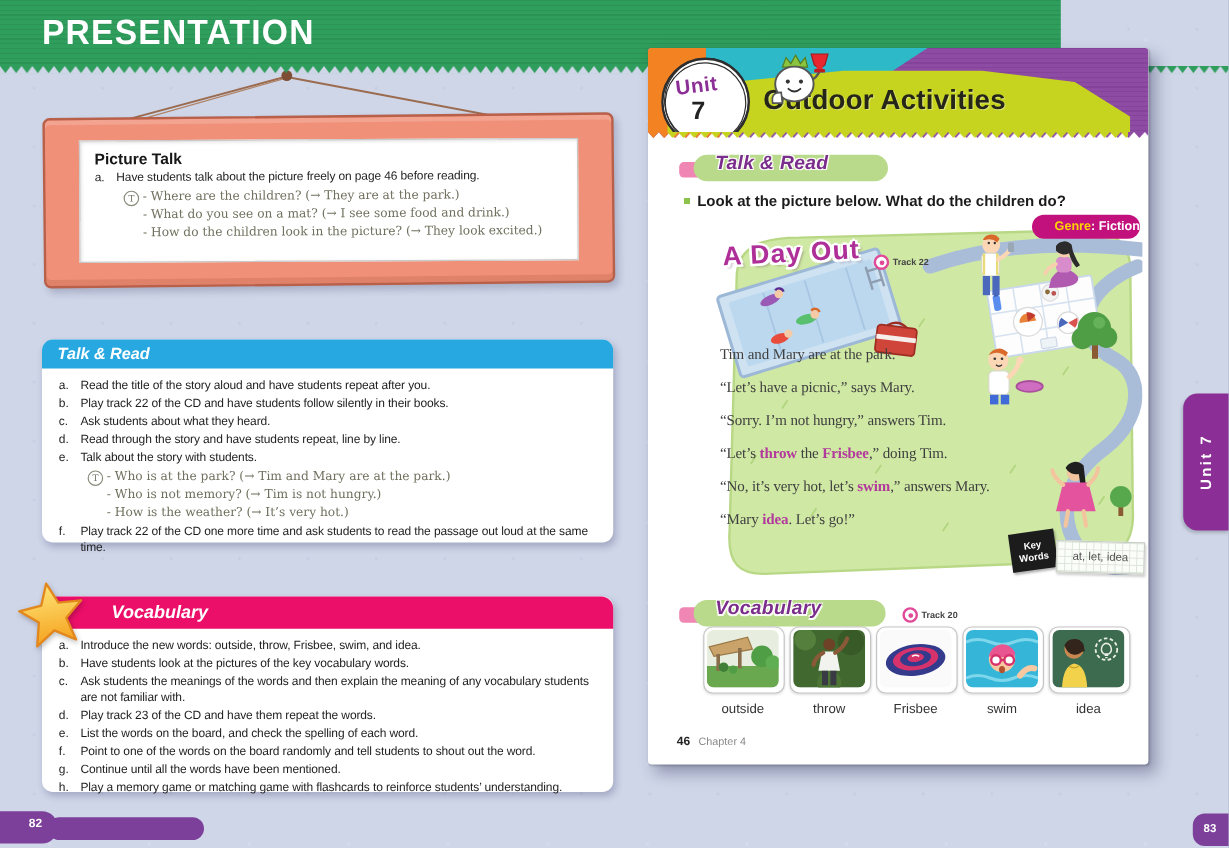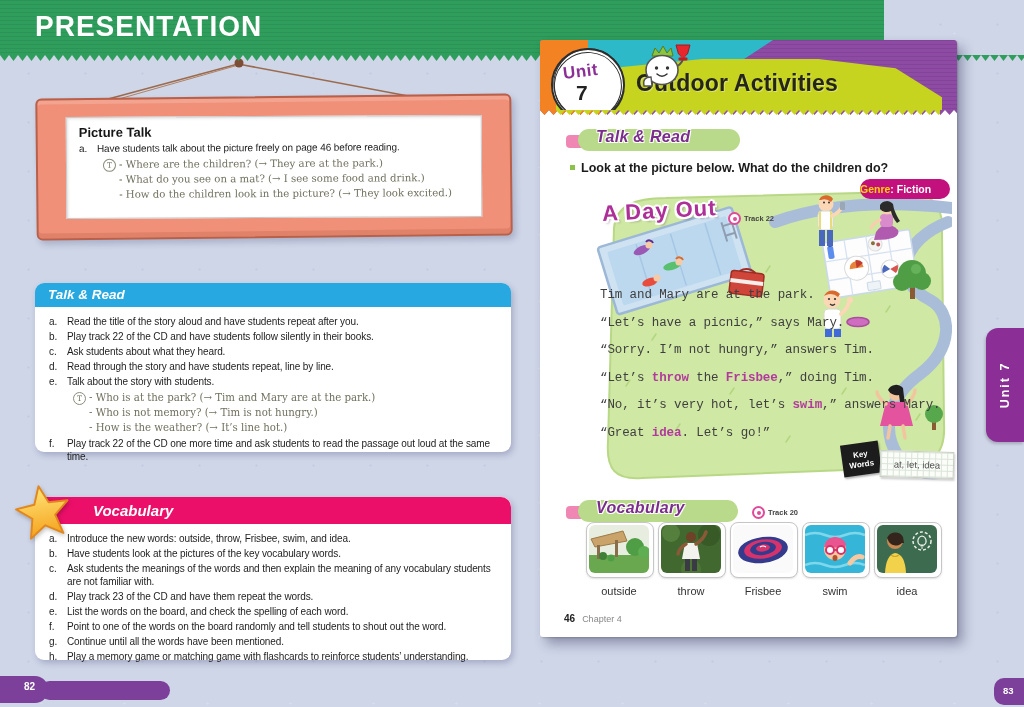--- a/index.html
+++ b/index.html
@@ -65,33 +65,33 @@
     text-shadow:-1px -1px 0 #fff,1px -1px 0 #fff,-1px 1px 0 #fff,1px 1px 0 #fff;}
   .unit-num{position:absolute;left:36px;top:41px;font-size:21px;font-weight:700;color:#222;}
   .mascot{position:absolute;left:92px;top:1px;}
 
   .tr-pink{position:absolute;background:#ef86b3;border-radius:4px;width:26px;height:13px;}
   .tr-lime{position:absolute;background:#b9da8b;border-radius:11px;height:22px;}
   .sec-title{position:absolute;font-size:16px;font-weight:800;font-style:italic;color:#7b2d8b;letter-spacing:.3px;
     text-shadow:-1px -1px 0 rgba(255,255,255,.9),1px -1px 0 rgba(255,255,255,.9),-1px 1px 0 rgba(255,255,255,.9),1px 1px 0 rgba(255,255,255,.9);}
   .prompt{position:absolute;left:30px;top:121px;font-size:12.5px;font-weight:700;color:#1b1b1b;}
   .sq{display:inline-block;width:5px;height:5px;background:#8bc34a;margin-right:6px;vertical-align:2px;}
-  .genre{position:absolute;left:320px;top:139px;width:90px;height:20px;background:#c2107c;border-radius:10px;text-align:left;line-height:20px;font-size:10.5px;font-weight:700;z-index:5;}
+  .genre{position:absolute;left:320px;top:139px;width:90px;height:20px;background:#c2107c;border-radius:10px;text-align:right;line-height:20px;font-size:10.5px;font-weight:700;z-index:5;}
   .genre .gl{color:#ffd400;}
   .genre .gv{color:#fff;}
 
   .scene{position:absolute;left:40px;top:148px;width:372px;height:294px;}
   .story-title{position:absolute;left:22px;top:10px;font-size:22px;font-weight:800;color:#ad2f97;transform:rotate(-3deg);letter-spacing:1px;
     text-shadow:-2px -1px 0 #fff,2px -1px 0 #fff,-2px 2px 0 #fff,2px 2px 0 #fff,0 -2px 0 #fff,0 2px 0 #fff,3px 3px 2px rgba(60,20,60,.25);}
   .track{position:absolute;font-size:7.5px;font-weight:700;color:#444;display:flex;align-items:center;gap:3px;}
   .track.t22{left:148px;top:24px;}
   .trk-ic{display:inline-block;width:9px;height:9px;border:2px solid #e04a98;border-radius:50%;position:relative;background:#fff;}
   .trk-ic::after{content:"";position:absolute;left:2.5px;top:2.5px;width:4px;height:4px;border-radius:50%;background:#e04a98;}
   .story-lines{position:absolute;left:20px;top:100px;width:345px;}
-  .story-line{font-family:Liberation Mono, monospace;font-size:12.5px;color:#3f3f3f;height:27.5px;letter-spacing:-.1px;font-weight:500;}
+  .story-line{font-family:Liberation Serif, serif;font-size:12.5px;color:#3f3f3f;height:27.5px;letter-spacing:-.1px;font-weight:500;}
   .story-line .kw{color:#b23a9c;font-weight:700;}
   .kw-badge{position:absolute;left:262px;top:255px;width:38px;height:32px;background:#1c1c1c;transform:rotate(-8deg);color:#fff;
     font-size:8px;font-weight:700;text-align:center;line-height:1.25;padding-top:7px;box-sizing:border-box;box-shadow:1px 2px 2px rgba(0,0,0,.3);}
   .kw-note{position:absolute;left:300px;top:263px;width:72px;height:25px;background:#fbfdf9;border:1px solid #c9cec5;transform:rotate(1.5deg);
     background-image:linear-gradient(#dbe4d8 1px,transparent 1px),linear-gradient(90deg,#dbe4d8 1px,transparent 1px);background-size:6px 6px;
     font-size:9.5px;color:#555;text-align:center;line-height:25px;box-shadow:1px 2px 2px rgba(0,0,0,.18);}
 
   .voc-track{left:212px;top:466px;position:absolute;}
   .vcard{position:absolute;top:482px;width:66px;height:54px;background:#fff;border:1px solid #c6c6c6;border-radius:8px;box-shadow:0 1px 2px rgba(0,0,0,.12);}
   .vcard svg{position:absolute;left:2px;top:2px;border-radius:6px;}
@@ -192,21 +192,21 @@
           <div class="qrow">
             <span class="ticon">T</span>
             <span class="qt">- Who is at the park? (→ Tim and Mary are at the park.)</span>
           </div>
           <div class="qrow">
             <span class="ticon ghost">T</span>
             <span class="qt">- Who is not memory? (→ Tim is not hungry.)</span>
           </div>
           <div class="qrow">
             <span class="ticon ghost">T</span>
-            <span class="qt">- How is the weather? (→ It’s line hot.)</span>
+            <span class="qt">- How is the weather? (→ It’s very hot.)</span>
           </div>
         </div>
       <div>
           <div class="step">
             <span class="sl">f.</span>
             <span class="st">Play track 22 of the CD one more time and ask students to read the passage out loud at the same time.</span>
           </div>
         </div>
     </div>
   </div>
@@ -434,21 +434,21 @@
         <span class="trk-ic"></span>
           <span>Track 22</span>
       </div>
 
       <div class="story-lines">
           <div class="story-line"><span>Tim and Mary are at the park.</span></div>
           <div class="story-line"><span>“Let’s have a picnic,” says Mary.</span></div>
           <div class="story-line"><span>“Sorry. I’m not hungry,” answers Tim.</span></div>
           <div class="story-line"><span>“Let’s </span><span class="kw">throw</span><span> the </span><span class="kw">Frisbee</span><span>,” doing Tim.</span></div>
           <div class="story-line"><span>“No, it’s very hot, let’s </span><span class="kw">swim</span><span>,” answers Mary.</span></div>
-          <div class="story-line"><span>“Great </span><span class="kw">idea</span><span>. Let’s go!”</span></div>
+          <div class="story-line"><span>“Mary </span><span class="kw">idea</span><span>. Let’s go!”</span></div>
         </div>
 
       <div class="kw-badge">Key Words</div>
       <div class="kw-note">at, let, idea</div>
     </div>
 
     <div class="tr-pink" style="left:26px;top:466px"></div>
     <div class="tr-lime" style="left:38px;top:460px;width:160px"></div>
     <div class="sec-title" style="left:56px;top:459px">Vocabulary</div>
     <div class="track voc-track">

